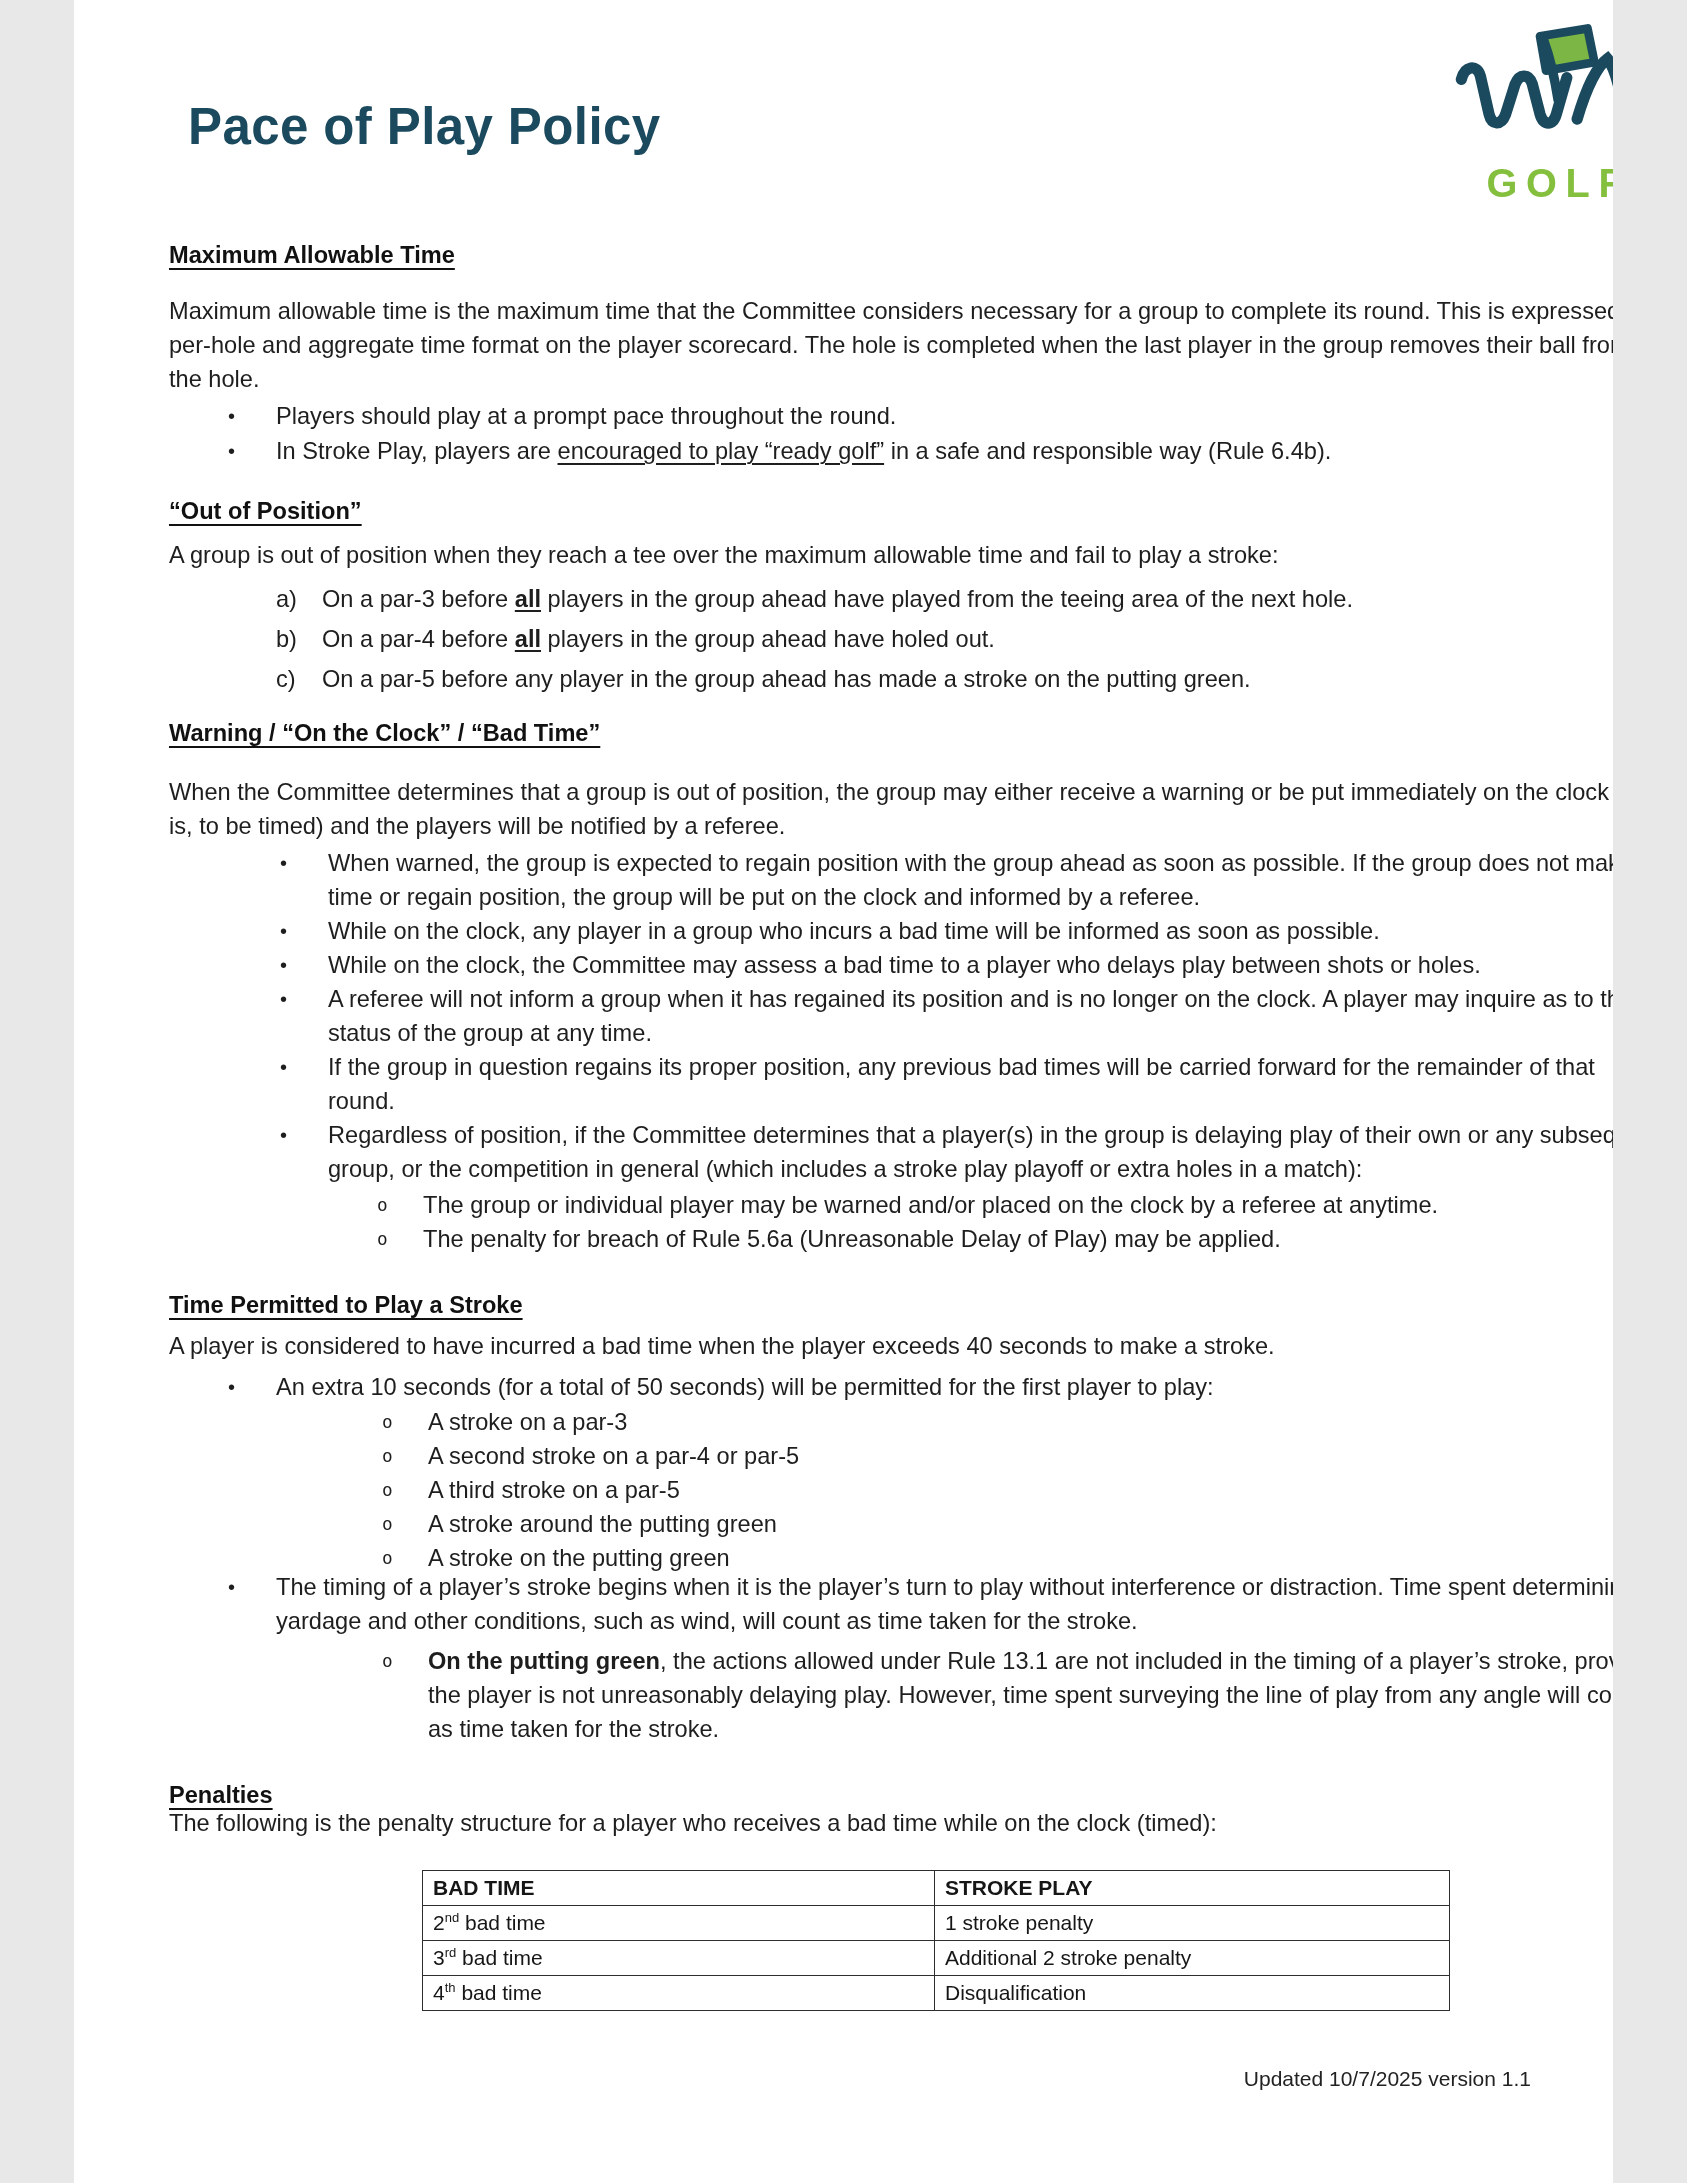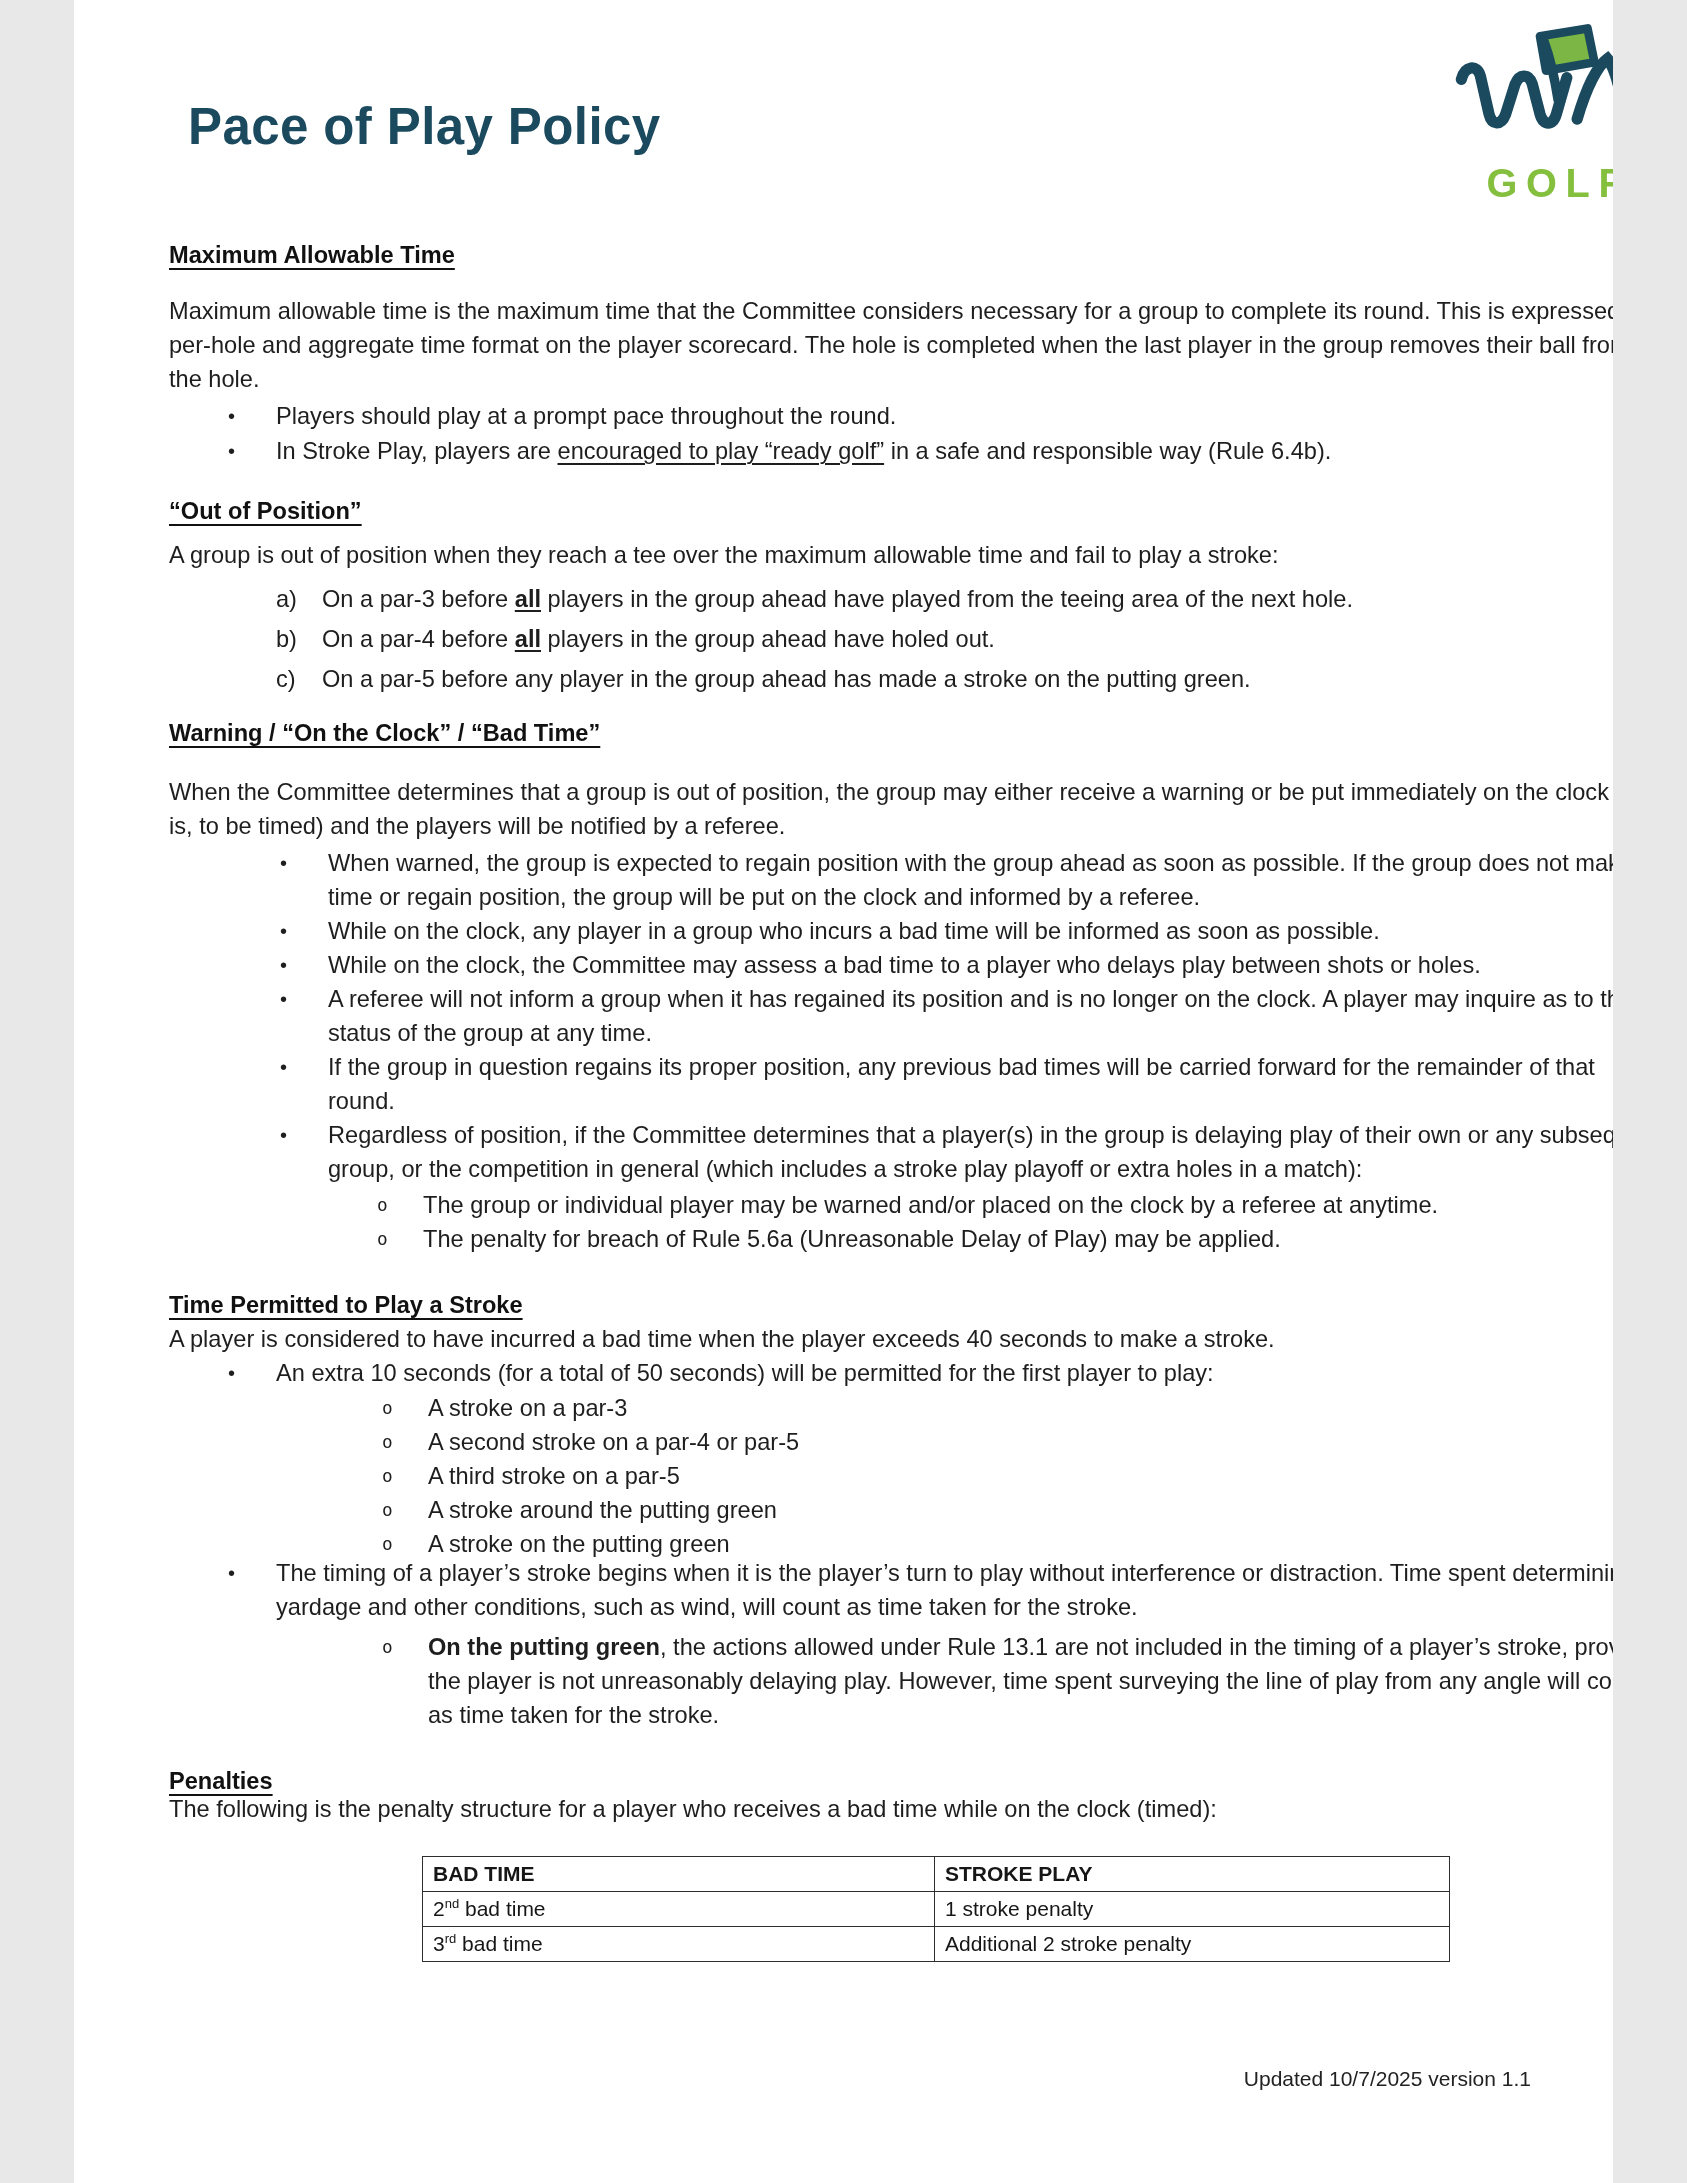--- a/index.html
+++ b/index.html
@@ -19,21 +19,21 @@
   }
   .sec-h{
     font-size:23.6px;font-weight:bold;color:#111;
     text-decoration:underline;text-underline-offset:5px;text-decoration-thickness:1.7px;
     line-height:34px;margin:0;
   }
   .para{margin:0;line-height:34px;}
   .mt26{margin-top:22px}.mt30{margin-top:25px}
   .mt29{margin-top:24.5px}.mt20{margin-top:17px}.mt38{margin-top:32px}
   .mt12{margin-top:10px}.mt8{margin-top:6.7px}.mt4{margin-top:3.4px}
-  .mt2{margin-top:1.7px}.mt7{margin-top:5.9px}.mt0{margin-top:0}
+  .mt2{margin-top:1.7px}.mt7{margin-top:5.9px}.mt0{margin-top:7px}
   .mtn8{margin-top:-6.7px}.mtn6{margin-top:-5px}
   .li{display:flex;line-height:34px;}
   .li .t{flex:1;}
   .ul1 .li{padding-left:59px;}
   .ul1 .li{line-height:35px;}
   .ul1b .li{padding-left:111px;line-height:34px;}
   .abc .li{padding-left:107px;line-height:40px;}
   .ul2 .li{padding-left:208px;line-height:34px;}
   .ul2b .li{padding-left:213px;line-height:34px;}
   .m1{width:48px;flex:0 0 48px;font-size:20px;}
@@ -199,20 +199,24 @@
         <th class="c2">STROKE PLAY</th>
       </tr>
       <tr>
         <td><span>2</span><sup>nd</sup><span> bad time</span></td>
         <td>1 stroke penalty</td>
       </tr>
       <tr>
         <td><span>3</span><sup>rd</sup><span> bad time</span></td>
         <td>Additional 2 stroke penalty</td>
       </tr>
+      <tr>
+        <td><span>4</span><sup>th</sup><span> bad time</span></td>
+        <td>Disqualification</td>
+      </tr>
     </tbody>
       </table>
 
   </div>
 
   <div class="footer">Updated 10/7/2025 version 1.1</div>
 
 </div>
 
 

